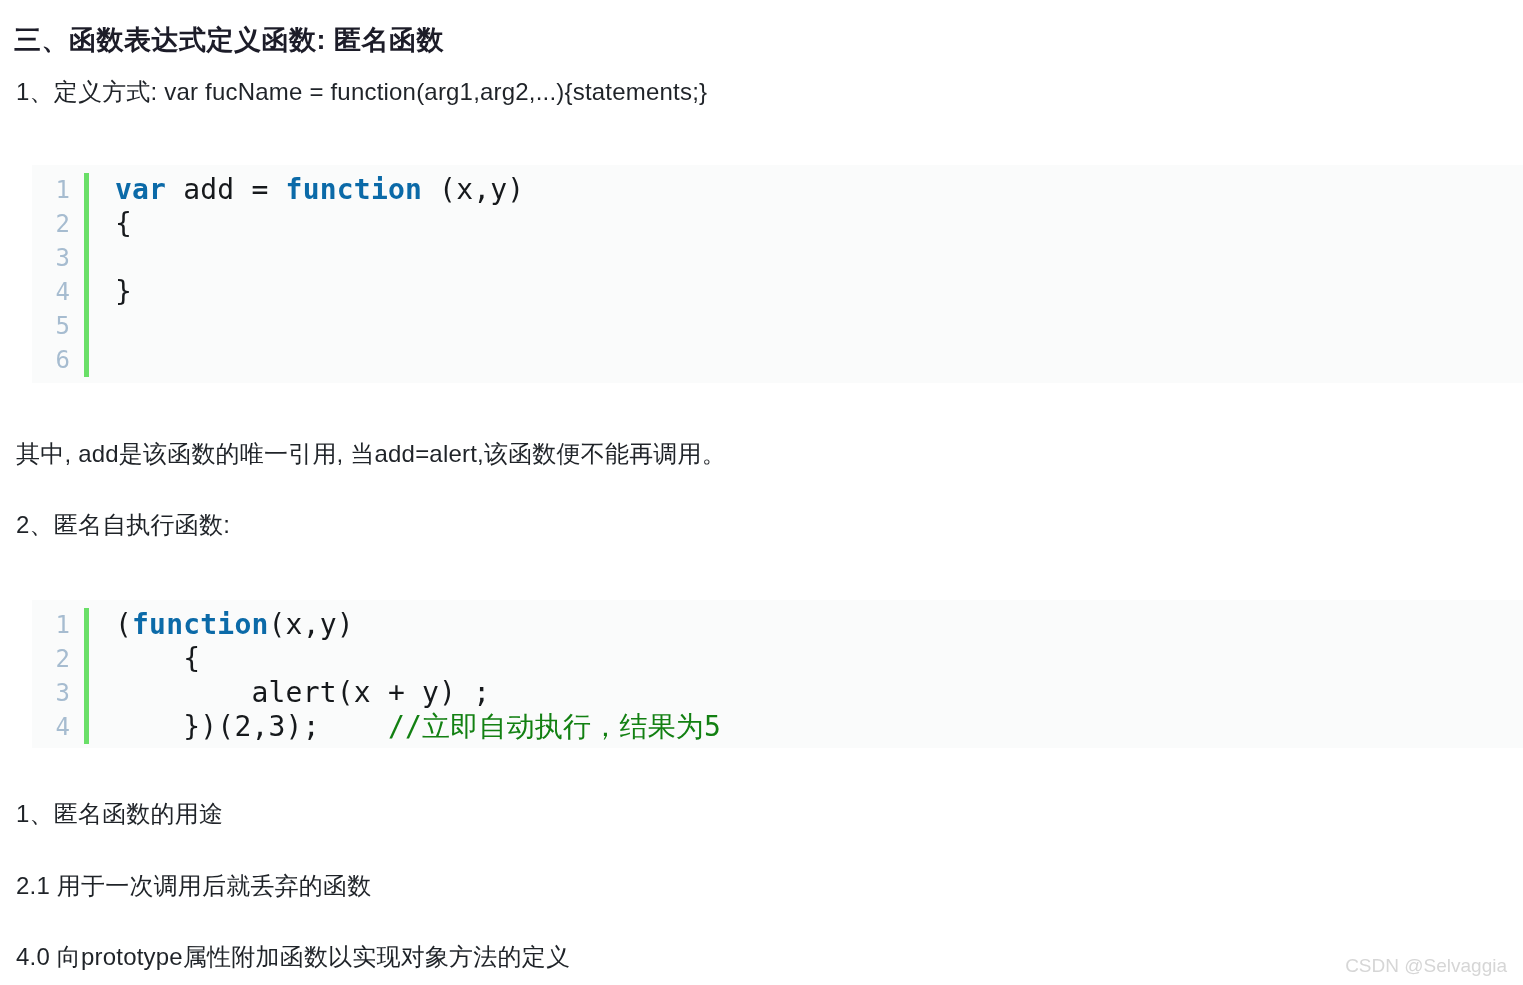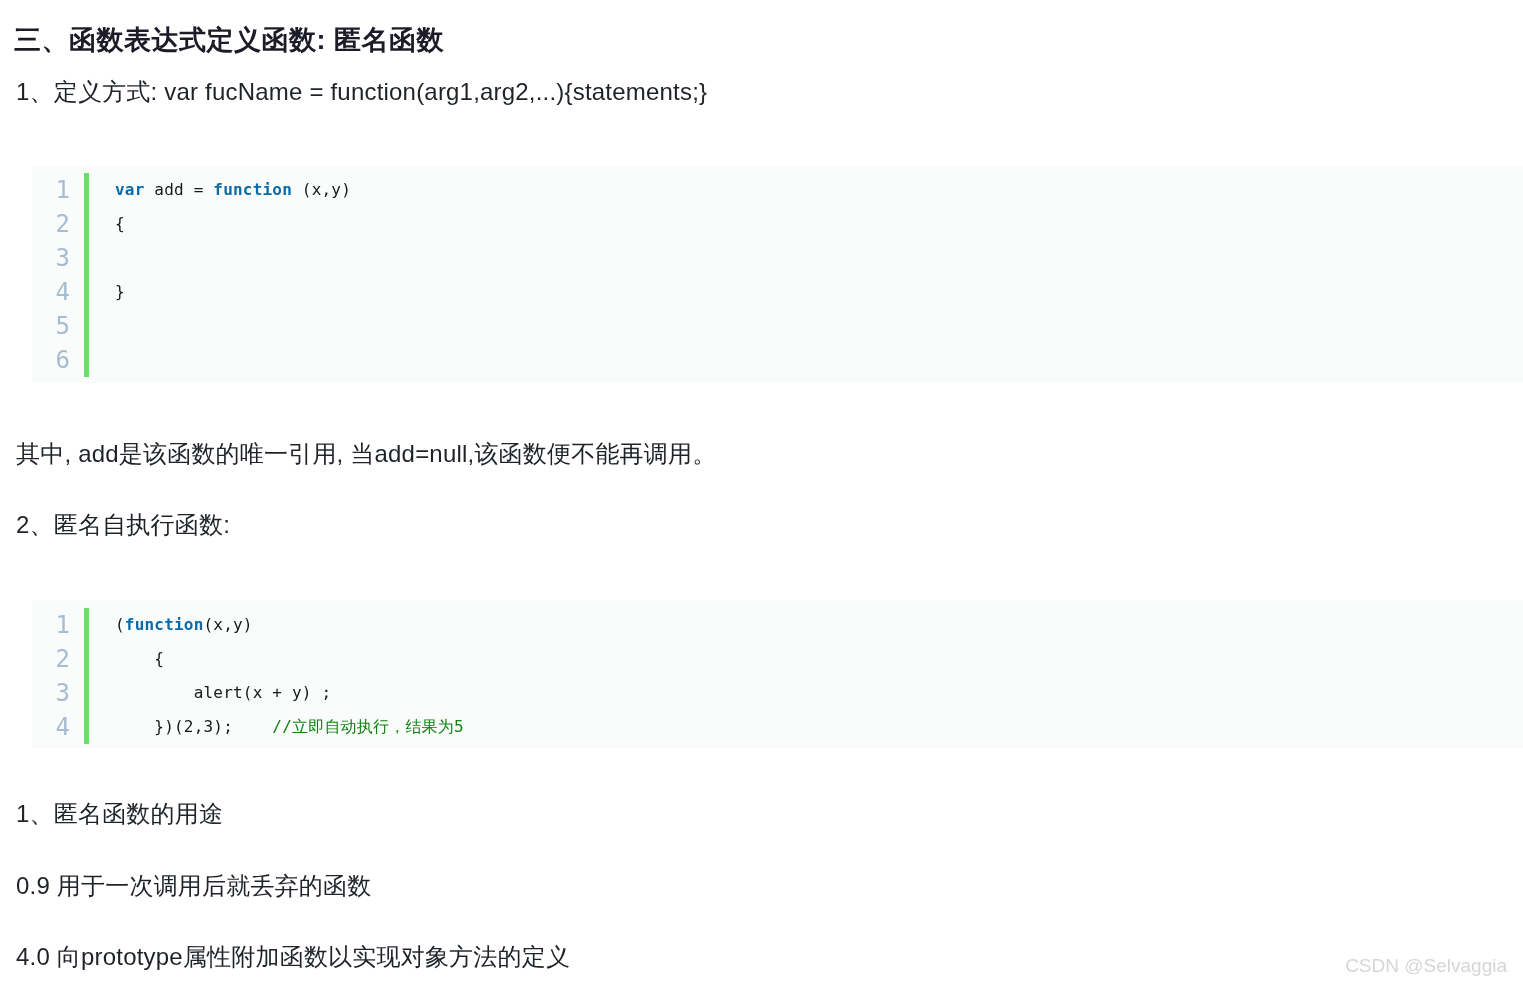--- a/index.html
+++ b/index.html
@@ -74,21 +74,21 @@
     user-select: none;
   }
   .gutter-bar {
     width: 5px;
     min-width: 5px;
     background: #6adf68;
   }
   .code-text {
     padding-left: 26px;
     font-family: "DejaVu Sans Mono", "Liberation Mono", monospace;
-    font-size: 16px;
+    font-size: 28px;
     line-height: 34px;
     color: #16191c;
     white-space: pre;
     letter-spacing: 0.2px;
   }
   .kw  { color: #0b6aa8; font-weight: bold; }
   .cmt { color: #128012; }
 
   
   .watermark {
@@ -139,21 +139,21 @@
     <span class="code-text"></span>
   </div>
 
   <div class="code-row">
     <span class="ln">6</span>
     <span class="gutter-bar"></span>
   </div>
 
 </div>
 
-<div class="para p-note">其中, add是该函数的唯一引用, 当add=null,该函数便不能再调用。</div>
+<div class="para p-note">其中, add是该函数的唯一引用, 当add=alert,该函数便不能再调用。</div>
 
 <div class="para p-sec2">2、匿名自执行函数:</div>
 
 <div class="code-block cb2">
 
   <div class="code-row">
     <span class="ln">1</span>
     <span class="gutter-bar"></span>
     <span class="code-text"><span>(</span><span class="kw">function</span><span>(x,y)</span></span>
   </div>
@@ -173,17 +173,17 @@
   <div class="code-row">
     <span class="ln">4</span>
     <span class="gutter-bar"></span>
     <span class="code-text"><span>    })(2,3);    </span><span class="cmt">//立即自动执行，结果为5</span></span>
   </div>
 
 </div>
 
 <div class="para p-sec3">1、匿名函数的用途</div>
 
-<div class="para p-21">0.9  用于一次调用后就丢弃的函数</div>
+<div class="para p-21">2.1  用于一次调用后就丢弃的函数</div>
 
 <div class="para p-22">4.0  向prototype属性附加函数以实现对象方法的定义</div>
 
 <div class="watermark">CSDN @Selvaggia</div>
 
 </body></html>

